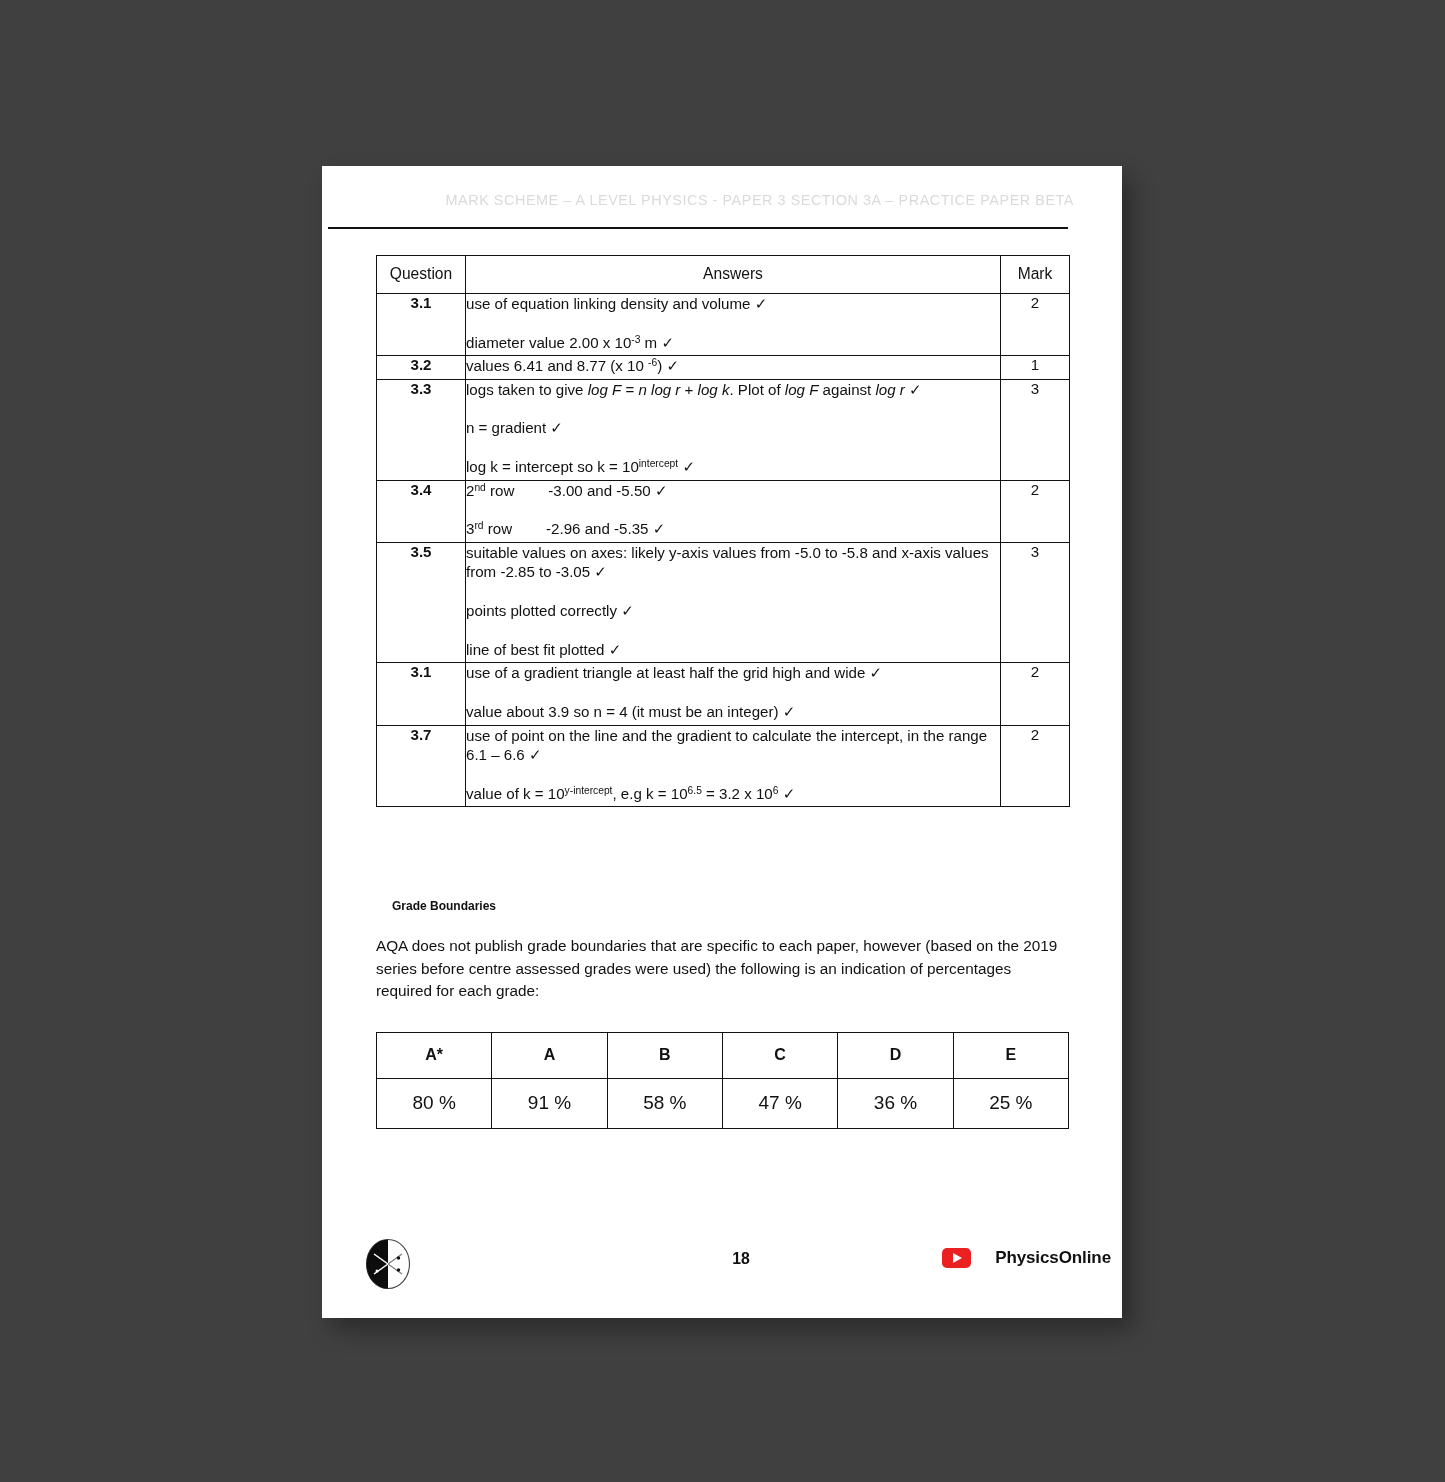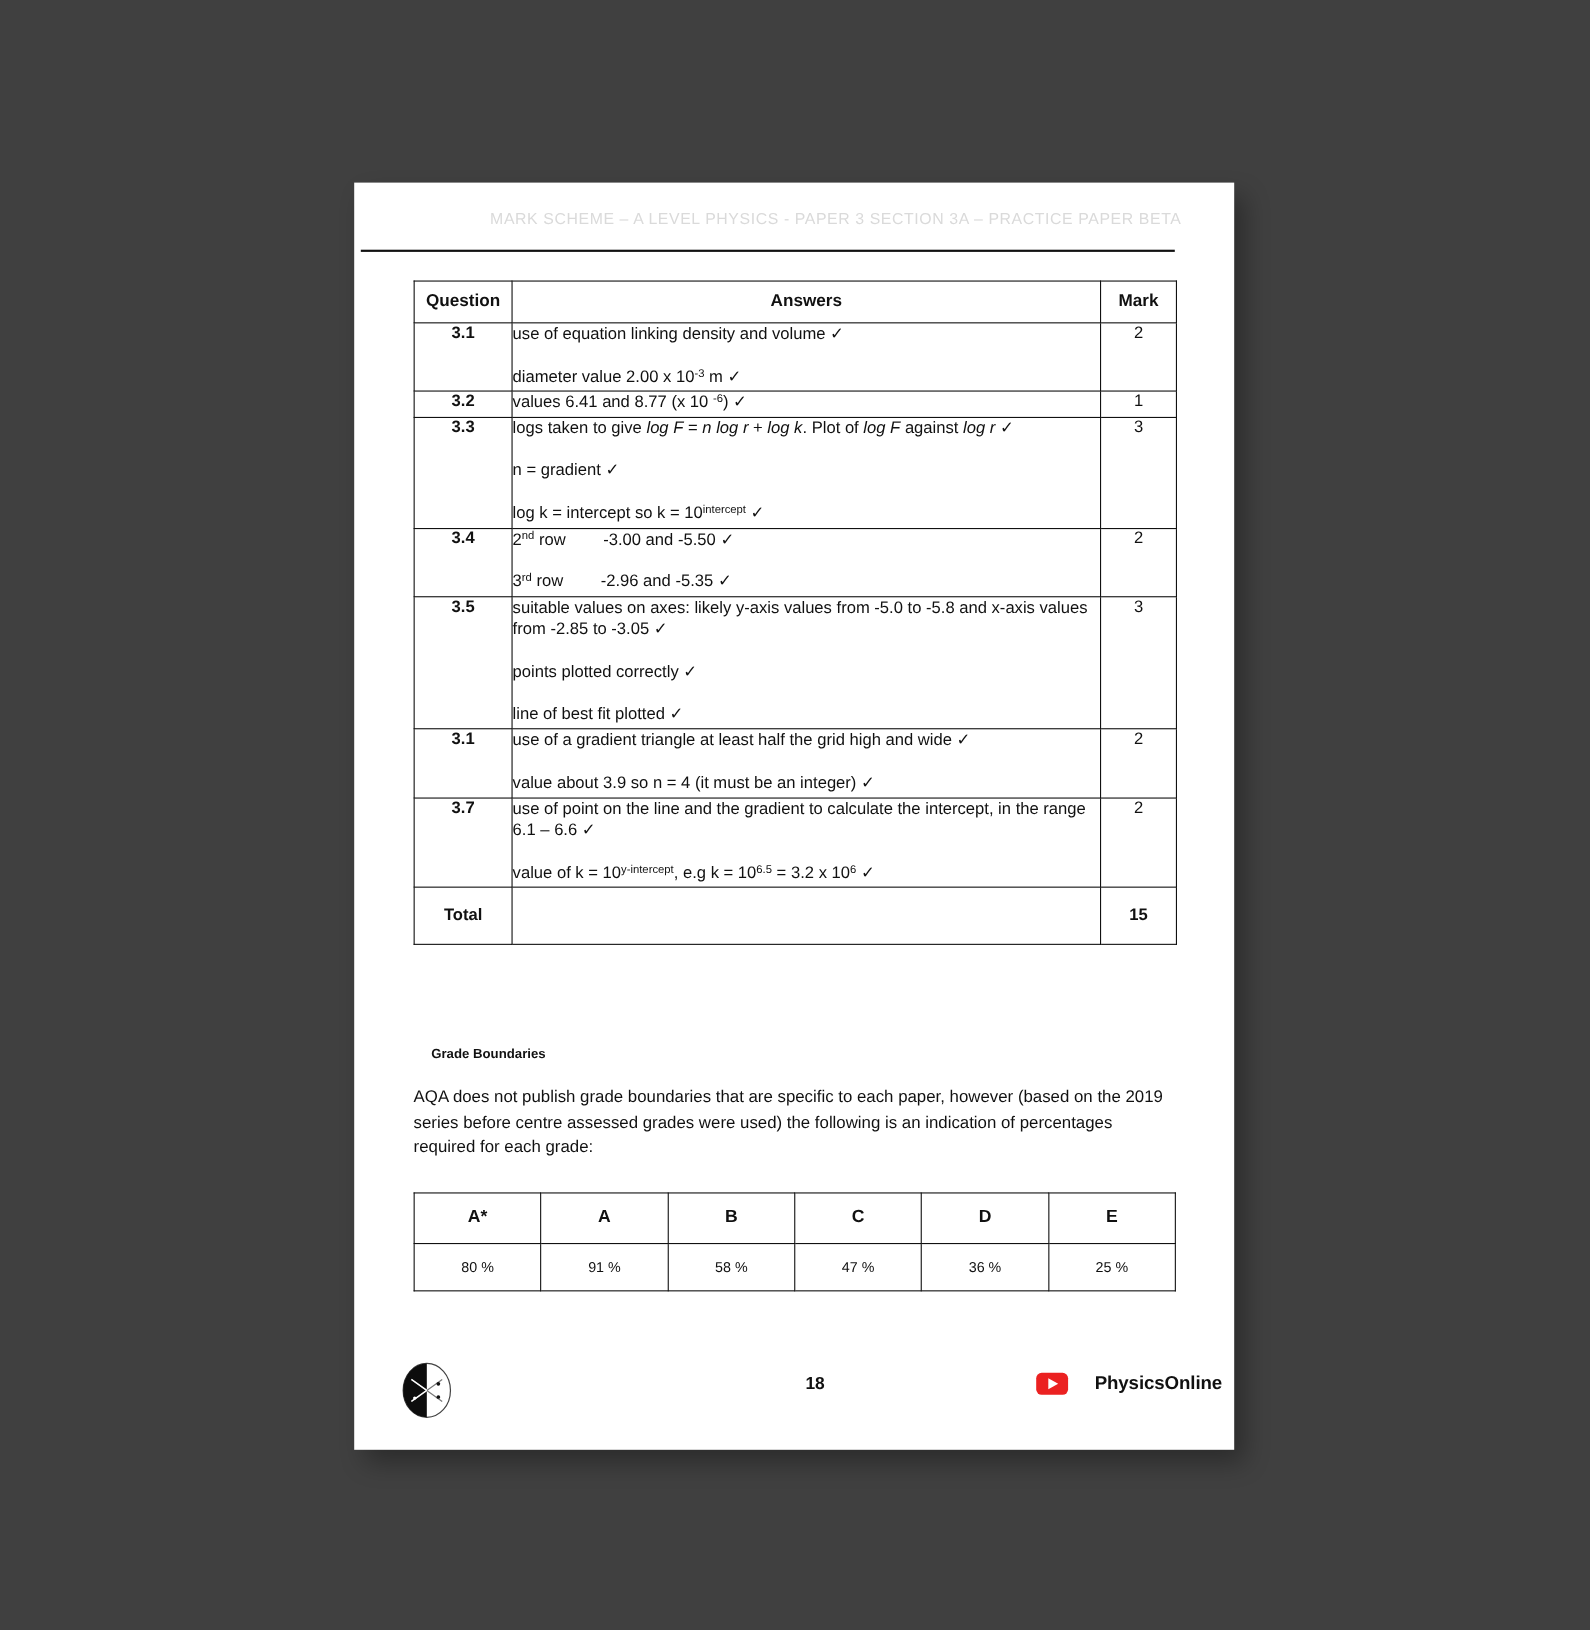--- a/index.html
+++ b/index.html
@@ -84,21 +84,21 @@
     border: 1.7px solid #111;
     vertical-align: top;
     padding: 0;
   }
   .col-q  { width: 89px; }
   .col-a  { width: 535px; }
   .col-m  { width: 69px; }
 
   table.marks thead th {
     text-align: center;
-    font-weight: bold;
+    font-weight: normal;
     font-size: 15.6px;
     padding: 9px 0 10px;
     vertical-align: middle;
   }
 
   td.q {
     text-align: center;
     font-weight: bold;
     padding: 11px 4px 8px;
   }
@@ -149,21 +149,21 @@
   table.grades td {
     border: 1.7px solid #111;
     text-align: center;
     padding: 13px 4px 14px;
   }
   table.grades tr.hdr td {
     font-weight: bold;
     font-size: 16px;
   }
   table.grades tr.vals td {
-    font-size: 13px;
+    font-size: 19px;
   }
 
   
   .footer {
     position: absolute;
     left: 15px; top: 1068px;
     width: 800px;
     height: 70px;
   }
   .logo-mark {
@@ -298,25 +298,20 @@
 
           <tr>
             <td class="q">3.7</td>
             <td class="a">
               <p>use of point on the line and the gradient to calculate the intercept, in the range 6.1 – 6.6 <span class="tick">✓</span></p>
               <p>value of k = 10<sup>y-intercept</sup>, e.g k = 10<sup>6.5</sup> = 3.2 x 10<sup>6</sup> <span class="tick">✓</span></p>
             </td>
             <td class="m">2</td>
           </tr>
 
-          <tr class="total">
-            <td class="q">Total</td>
-            <td class="a"></td>
-            <td class="m">15</td>
-          </tr>
         </tbody>
       </table>
 
       <div class="gb-wrap">
         <div class="gb-title">Grade Boundaries</div>
         <p class="gb-para">AQA does not publish grade boundaries that are specific to each paper, however (based on the 2019 series before centre assessed grades were used) the following is an indication of percentages required for each grade:</p>
 
         <table class="grades">
           <tbody>
             <tr class="hdr">

